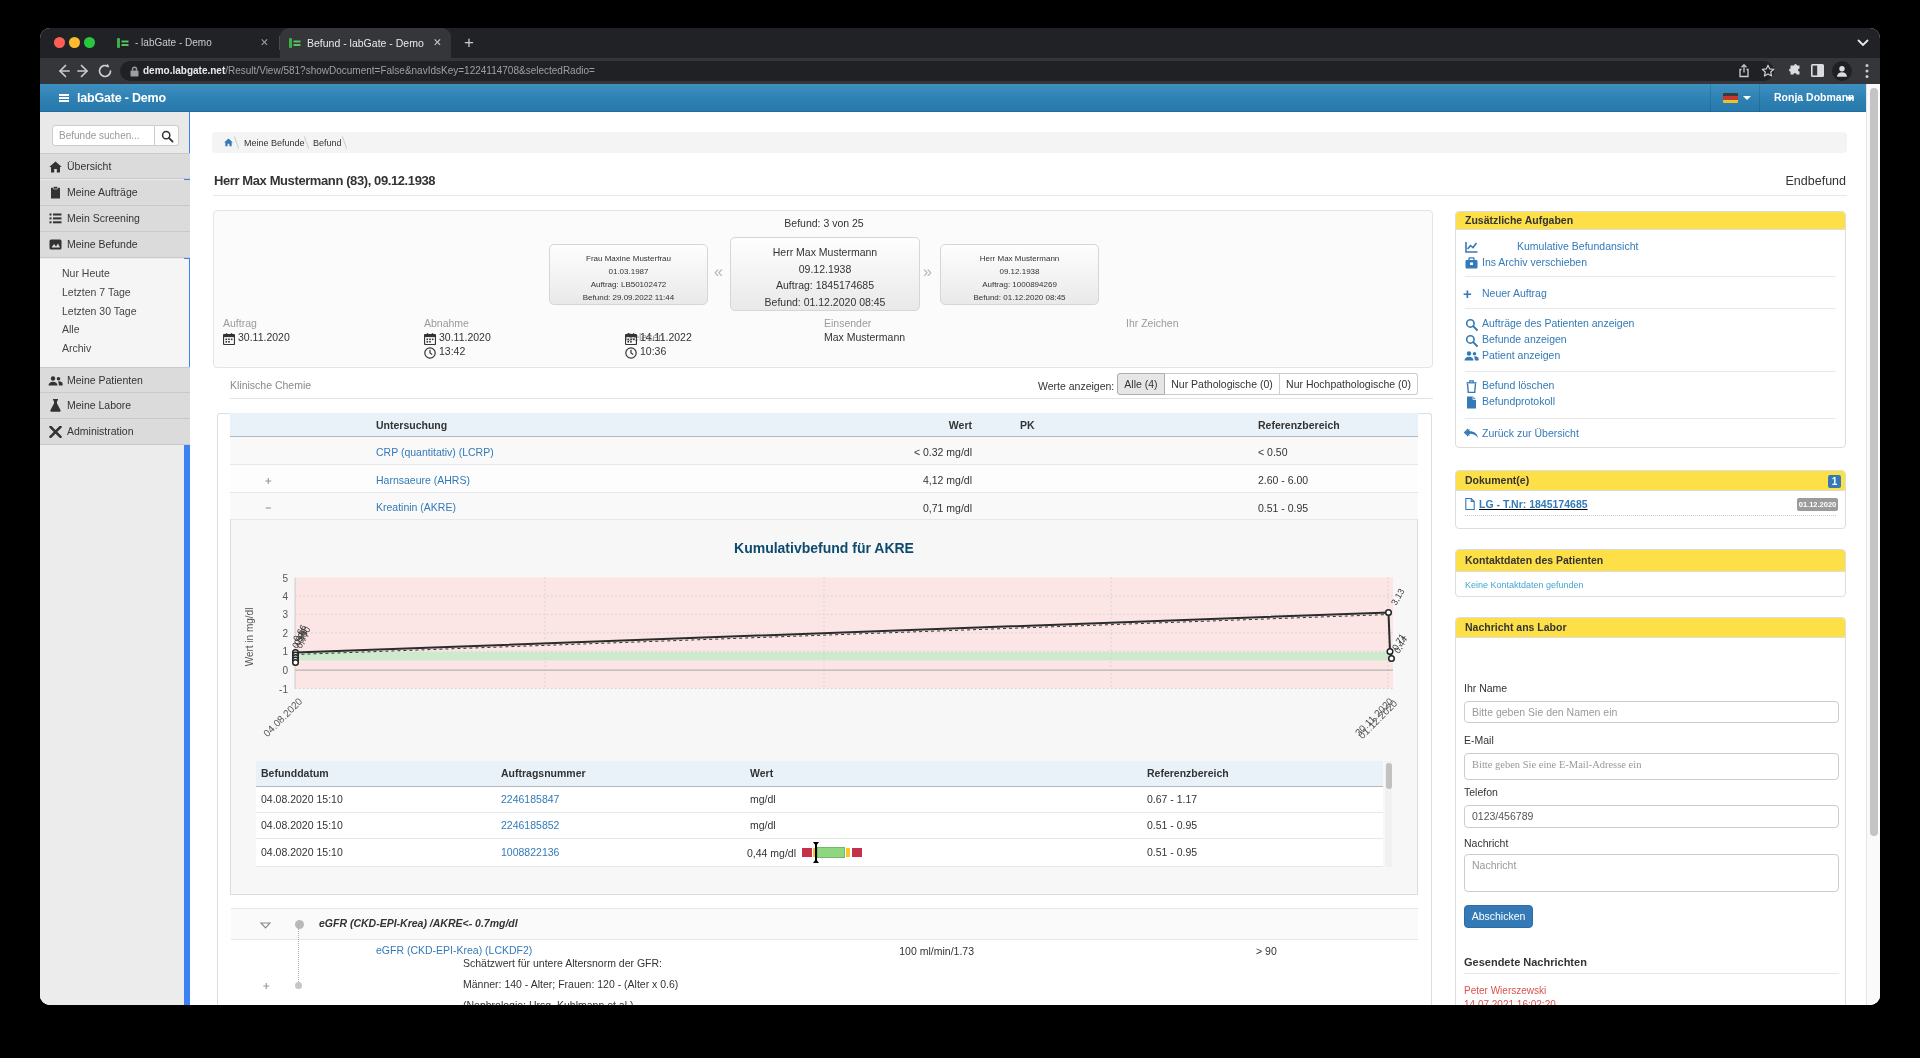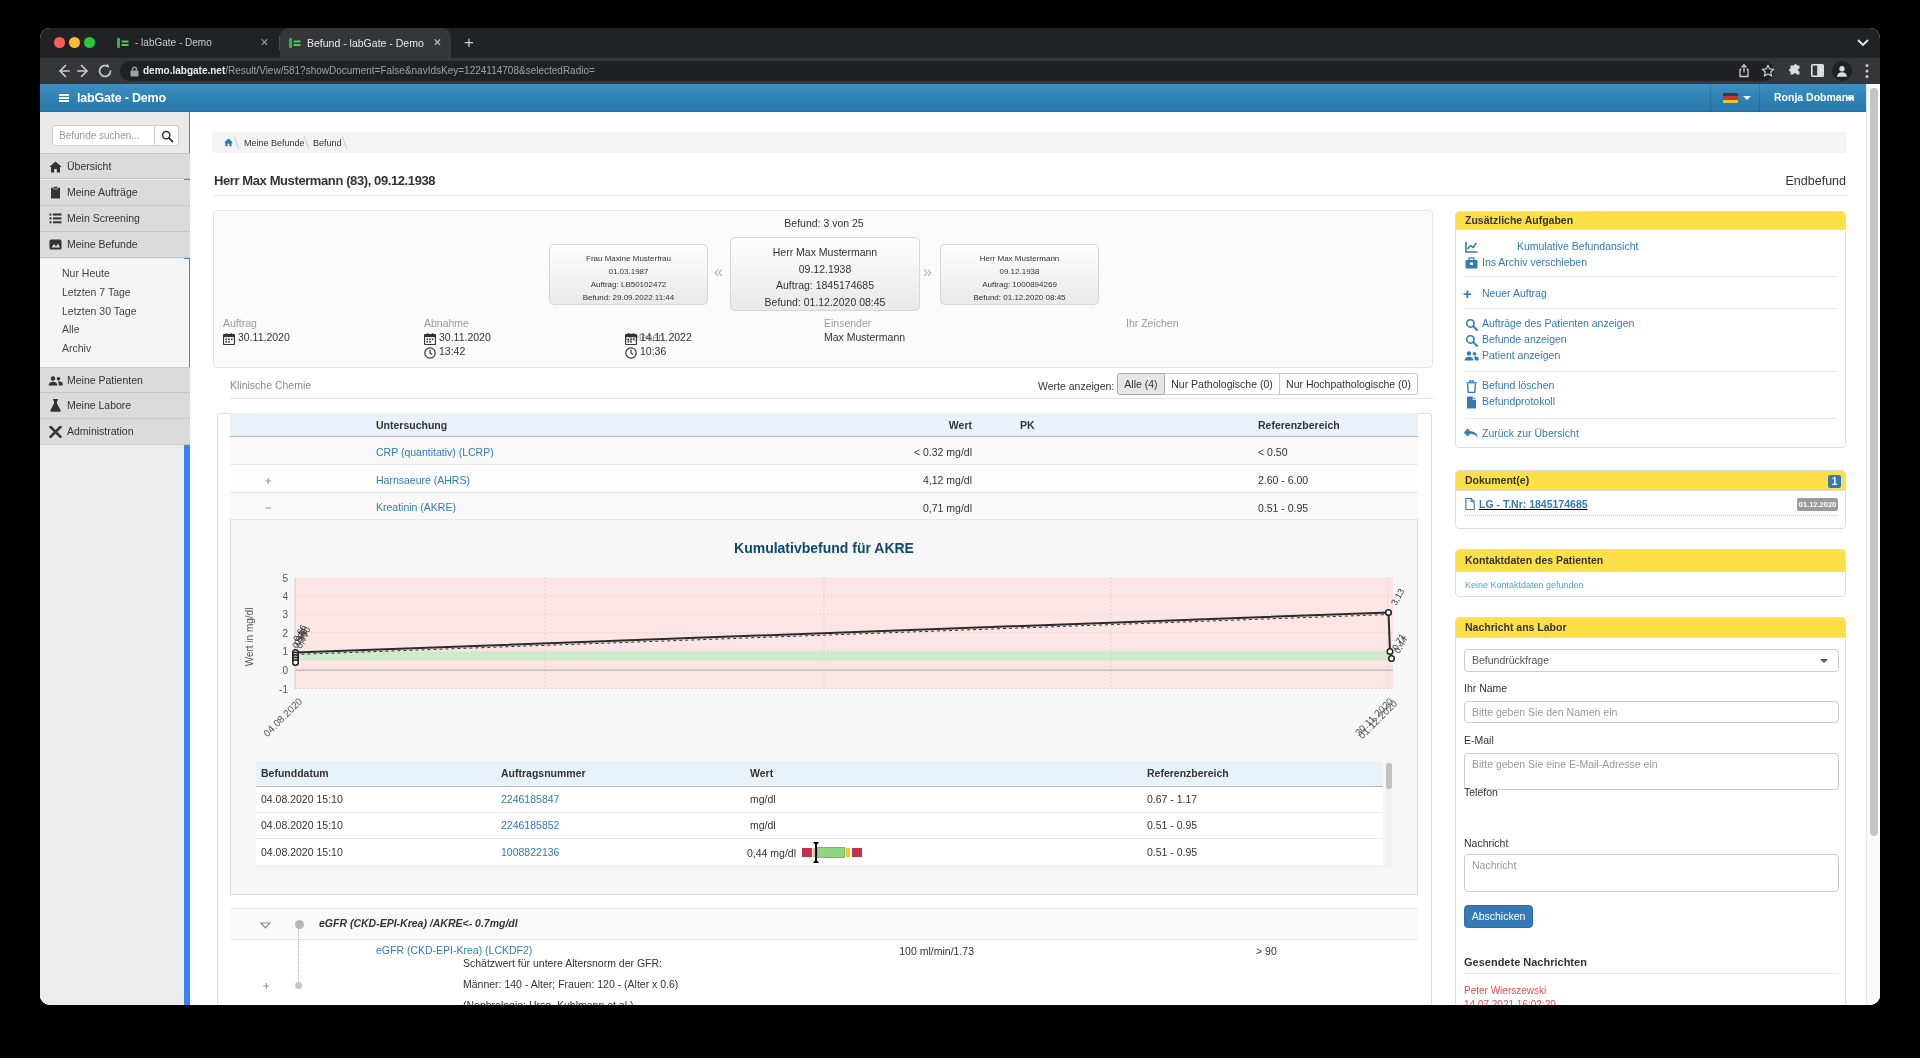--- a/index.html
+++ b/index.html
@@ -523,28 +523,26 @@
         <div class="t" style="left:23px;top:27px;font-size:10.5px;font-weight:bold;text-decoration:underline;"><span class="lnk">LG - T.Nr: 1845174685</span></div>
         <div class="abs" style="left:341px;top:27px;width:41px;height:13px;background:#9b9b9b;border-radius:2px;color:#fff;font-size:7.5px;font-weight:bold;text-align:center;line-height:13px;">01.12.2020</div>
         <div class="abs" style="left:9px;top:44px;width:371px;height:0;border-top:1px dotted #c9c9c9;"></div>
       </div>
       <div class="panel" style="left:1264px;top:437px;width:391px;height:48px;">
         <div class="panel-hd" style="height:22px;line-height:21px;padding-left:9px;">Kontaktdaten des Patienten</div>
         <div class="t" style="left:9px;top:30px;font-size:9px;"><span style="color:#46a7d4;">Keine Kontaktdaten gefunden</span></div>
       </div>
       <div class="panel" style="left:1264px;top:505px;width:391px;height:420px;">
         <div class="panel-hd" style="height:20px;line-height:19px;padding-left:9px;">Nachricht ans Labor</div>
-        <div class="ffield" style="left:8px;top:31px;width:375px;height:23px;line-height:21px;padding-left:7px;color:#555;">Befundrückfrage
-          <div class="abs" style="left:355px;top:9px;width:0;height:0;border-left:4px solid transparent;border-right:4px solid transparent;border-top:4px solid #555;"></div>
-        </div>
         <div class="flabel" style="left:8px;top:64px;">Ihr Name</div>
         <div class="ffield" style="left:8px;top:83px;width:375px;height:22px;line-height:20px;padding-left:7px;"><span class="ph">Bitte geben Sie den Namen ein</span></div>
         <div class="flabel" style="left:8px;top:116px;">E-Mail</div>
-        <div class="ffield" style="left:8px;top:135px;width:375px;height:37px;line-height:21px;padding-left:7px;"><span class="ph">Bitte geben Sie eine E-Mail-Adresse ein</span></div>
+        <div class="ffield" style="left:8px;top:135px;width:375px;height:27px;line-height:21px;padding-left:7px;font-family:Liberation Serif, serif;"><span class="ph">Bitte geben Sie eine E-Mail-Adresse ein</span></div>
         <div class="flabel" style="left:8px;top:168px;">Telefon</div>
+        <div class="ffield" style="left:8px;top:187px;width:375px;height:23px;line-height:21px;padding-left:7px;">0123/456789</div>
         <div class="flabel" style="left:8px;top:219px;">Nachricht</div>
         <div class="ffield" style="left:8px;top:236px;width:375px;height:38px;line-height:20px;padding-left:7px;"><span class="ph">Nachricht</span></div>
         <div class="abs" style="left:8px;top:287px;width:69px;height:23px;background:#337ab7;border:1px solid #2e6da4;border-radius:4px;color:#fff;font-size:10.5px;text-align:center;line-height:21px;">Abschicken</div>
         <div class="t" style="left:8px;top:338px;font-size:11px;font-weight:bold;color:#333;">Gesendete Nachrichten</div>
         <div class="abs" style="left:8px;top:355px;width:375px;height:1px;background:#e7e7e7;"></div>
         <div class="t" style="left:8px;top:367px;font-size:10px;color:#d9534f;">Peter Wierszewski</div>
         <div class="t" style="left:8px;top:381px;font-size:10px;color:#d9534f;">14.07.2021 16:02:20</div>
       </div>
     </div>
     <div id="vscroll" class="abs" style="left:1826px;top:-28px;width:14px;height:921px;background:#fafafa;border-left:1px solid #e4e4e4;">

